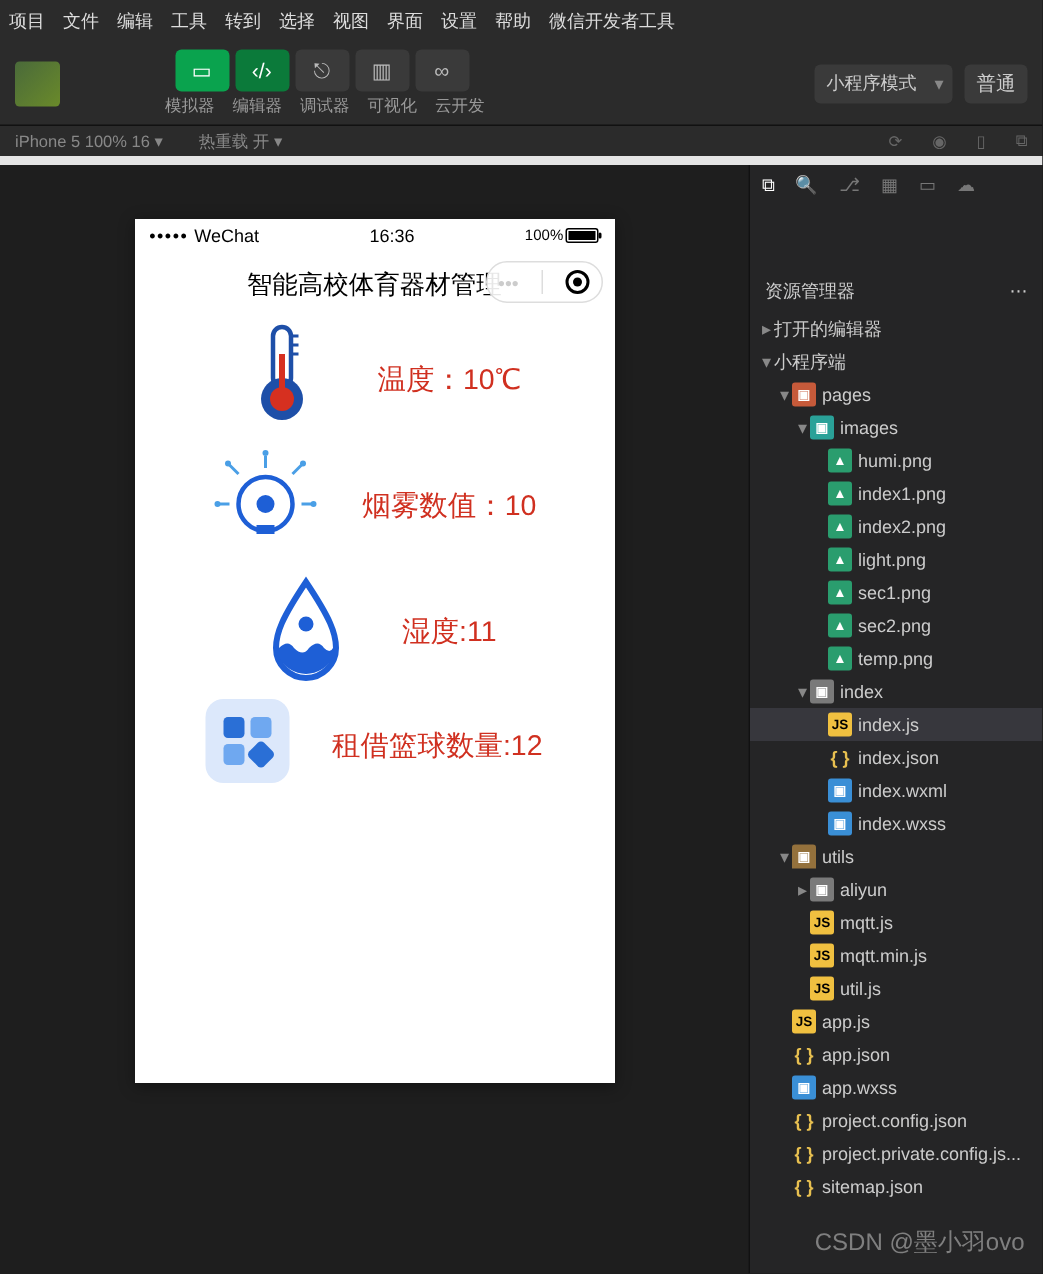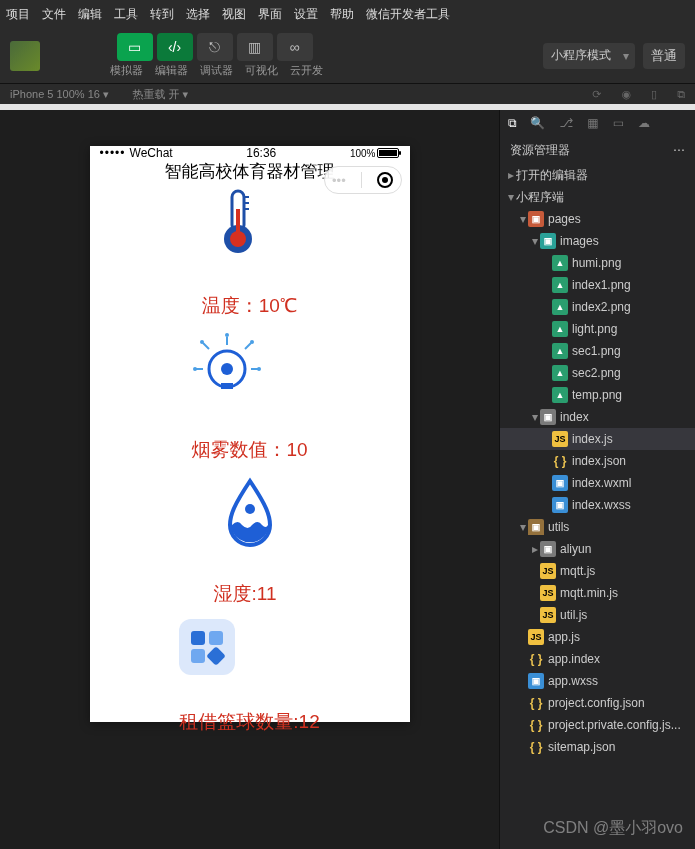--- a/index.html
+++ b/index.html
@@ -105,21 +105,21 @@
   border-radius: 50%; position: relative;
 }
 .target::after {
   content: ""; width: 6px; height: 6px; background: #000;
   border-radius: 50%; position: absolute; left: 3px; top: 3px;
 }
 .content {
   flex: 1; display: flex; flex-direction: column;
   align-items: center; padding-top: 4px;
 }
-.item { display: flex; flex-direction: column; align-items: flex-start; margin-bottom: 12px; gap: 28px; }
+.item { display: flex; align-items: center; margin-bottom: 12px; gap: 28px; }
 .item-label { margin-top: 6px; font-size: 19px; color: #d03020; }
 .icon-box { width: 72px; height: 72px; display: flex; align-items: center; justify-content: center; }
 .ball-icon {
   width: 56px; height: 56px; border-radius: 12px;
   background: #dce8fb; position: relative;
 }
 .ball-icon .sq {
   position: absolute; width: 14px; height: 14px;
   background: #2a6fd6; border-radius: 3px;
 }
@@ -134,21 +134,21 @@
   display: flex; flex-direction: column; font-size: 12px;
 }
 .side-icons {
   height: 26px; display: flex; align-items: center;
   gap: 14px; padding: 0 8px; color: #777;
 }
 .side-icons span.active { color: #fff; }
 .side-title {
   height: 28px; display: flex; align-items: center;
   justify-content: space-between; padding: 0 10px;
-  color: #ccc; font-size: 12px;
+  color: #ccc; font-size: 12px; margin-top: 44px;
 }
 .tree { flex: 1; overflow: auto; padding-bottom: 10px; }
 .tree-row {
   display: flex; align-items: center; height: 22px;
   color: #ccc; white-space: nowrap; cursor: default;
 }
 .tree-row.selected { background: #37373d; }
 .tw { display: inline-block; width: 10px; text-align: center; color: #888; }
 .indent0 { padding-left: 6px; }
 .indent1 { padding-left: 18px; }
@@ -424,21 +424,21 @@
           <span>util.js</span>
         </div>
       <div class="tree-row indent1">
           <span class="tw"></span>
           <span class="fi fi-js">JS</span>
           <span>app.js</span>
         </div>
       <div class="tree-row indent1">
           <span class="tw"></span>
           <span class="fi fi-json">{ }</span>
-          <span>app.index</span>
+          <span>app.json</span>
         </div>
       <div class="tree-row indent1">
           <span class="tw"></span>
           <span class="fi fi-wxss">▣</span>
           <span>app.wxss</span>
         </div>
       <div class="tree-row indent1">
           <span class="tw"></span>
           <span class="fi fi-json">{ }</span>
           <span>project.config.json</span>

